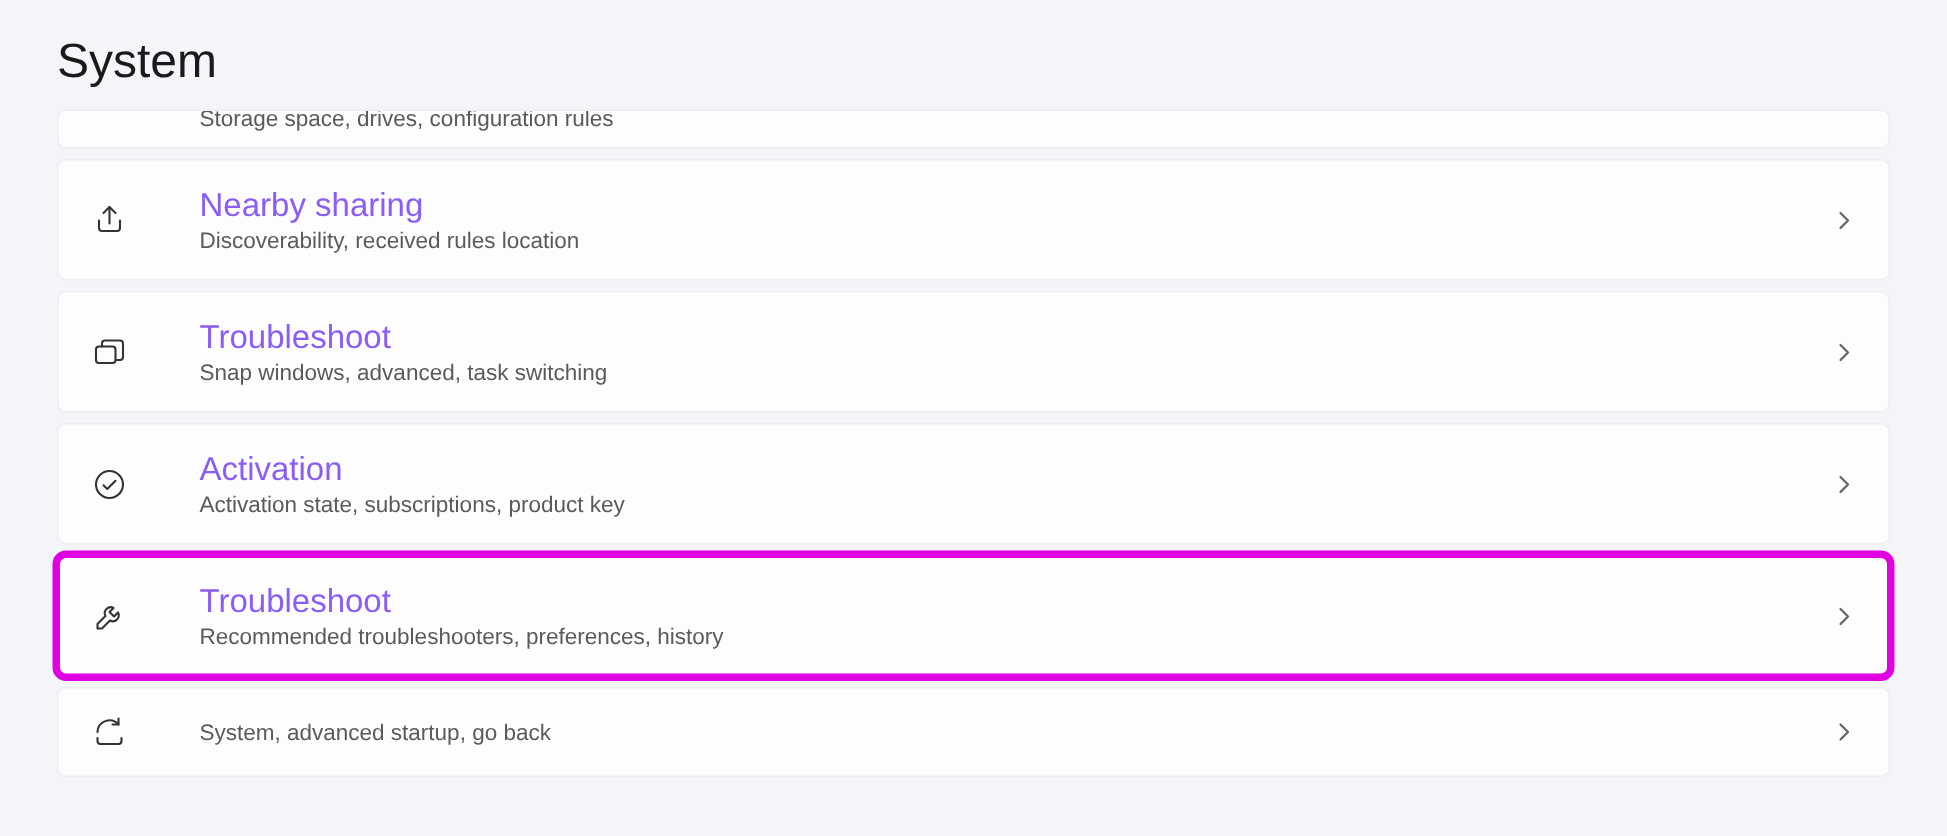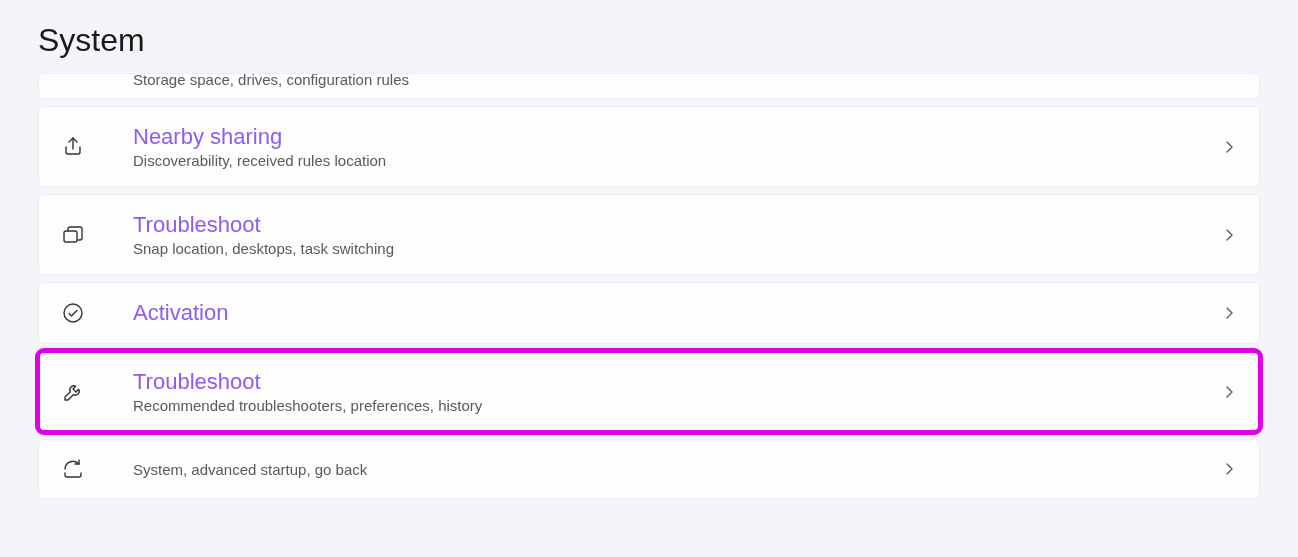--- a/index.html
+++ b/index.html
@@ -121,36 +121,37 @@
 
   <div class="row">
     <div class="icon-slot">
       <svg class="icon" viewBox="0 0 24 24">
         <rect x="3" y="8" width="13" height="11" rx="2"></rect>
         <path d="M7 8V6a2 2 0 0 1 2-2h10a2 2 0 0 1 2 2v9a2 2 0 0 1-2 2h-2"></path>
       </svg>
     </div>
     <div class="text-col">
       <span class="row-title">Troubleshoot</span>
-      <span class="row-sub">Snap location, desktops, task switching</span>
+      <span class="row-sub">Snap windows, advanced, task switching</span>
     </div>
     <svg class="chevron" viewBox="0 0 16 16">
         <path d="M6 3l5 5-5 5"></path>
       </svg>
   </div>
 
   <div class="row">
     <div class="icon-slot">
       <svg class="icon" viewBox="0 0 24 24">
         <circle cx="12" cy="12" r="9"></circle>
         <path d="M8 12.5l2.5 2.5L16 9.5"></path>
       </svg>
     </div>
     <div class="text-col">
       <span class="row-title">Activation</span>
+      <span class="row-sub">Activation state, subscriptions, product key</span>
     </div>
     <svg class="chevron" viewBox="0 0 16 16">
         <path d="M6 3l5 5-5 5"></path>
       </svg>
   </div>
 
   <div class="row highlight">
     <div class="icon-slot">
       <svg class="icon" viewBox="0 0 24 24">
         <path d="M14.7 6.3a4 4 0 0 0-5.4 5.4L4 17v3h3l5.3-5.3a4 4 0 0 0 5.4-5.4L15 12l-3-3 2.7-2.7z"></path>

